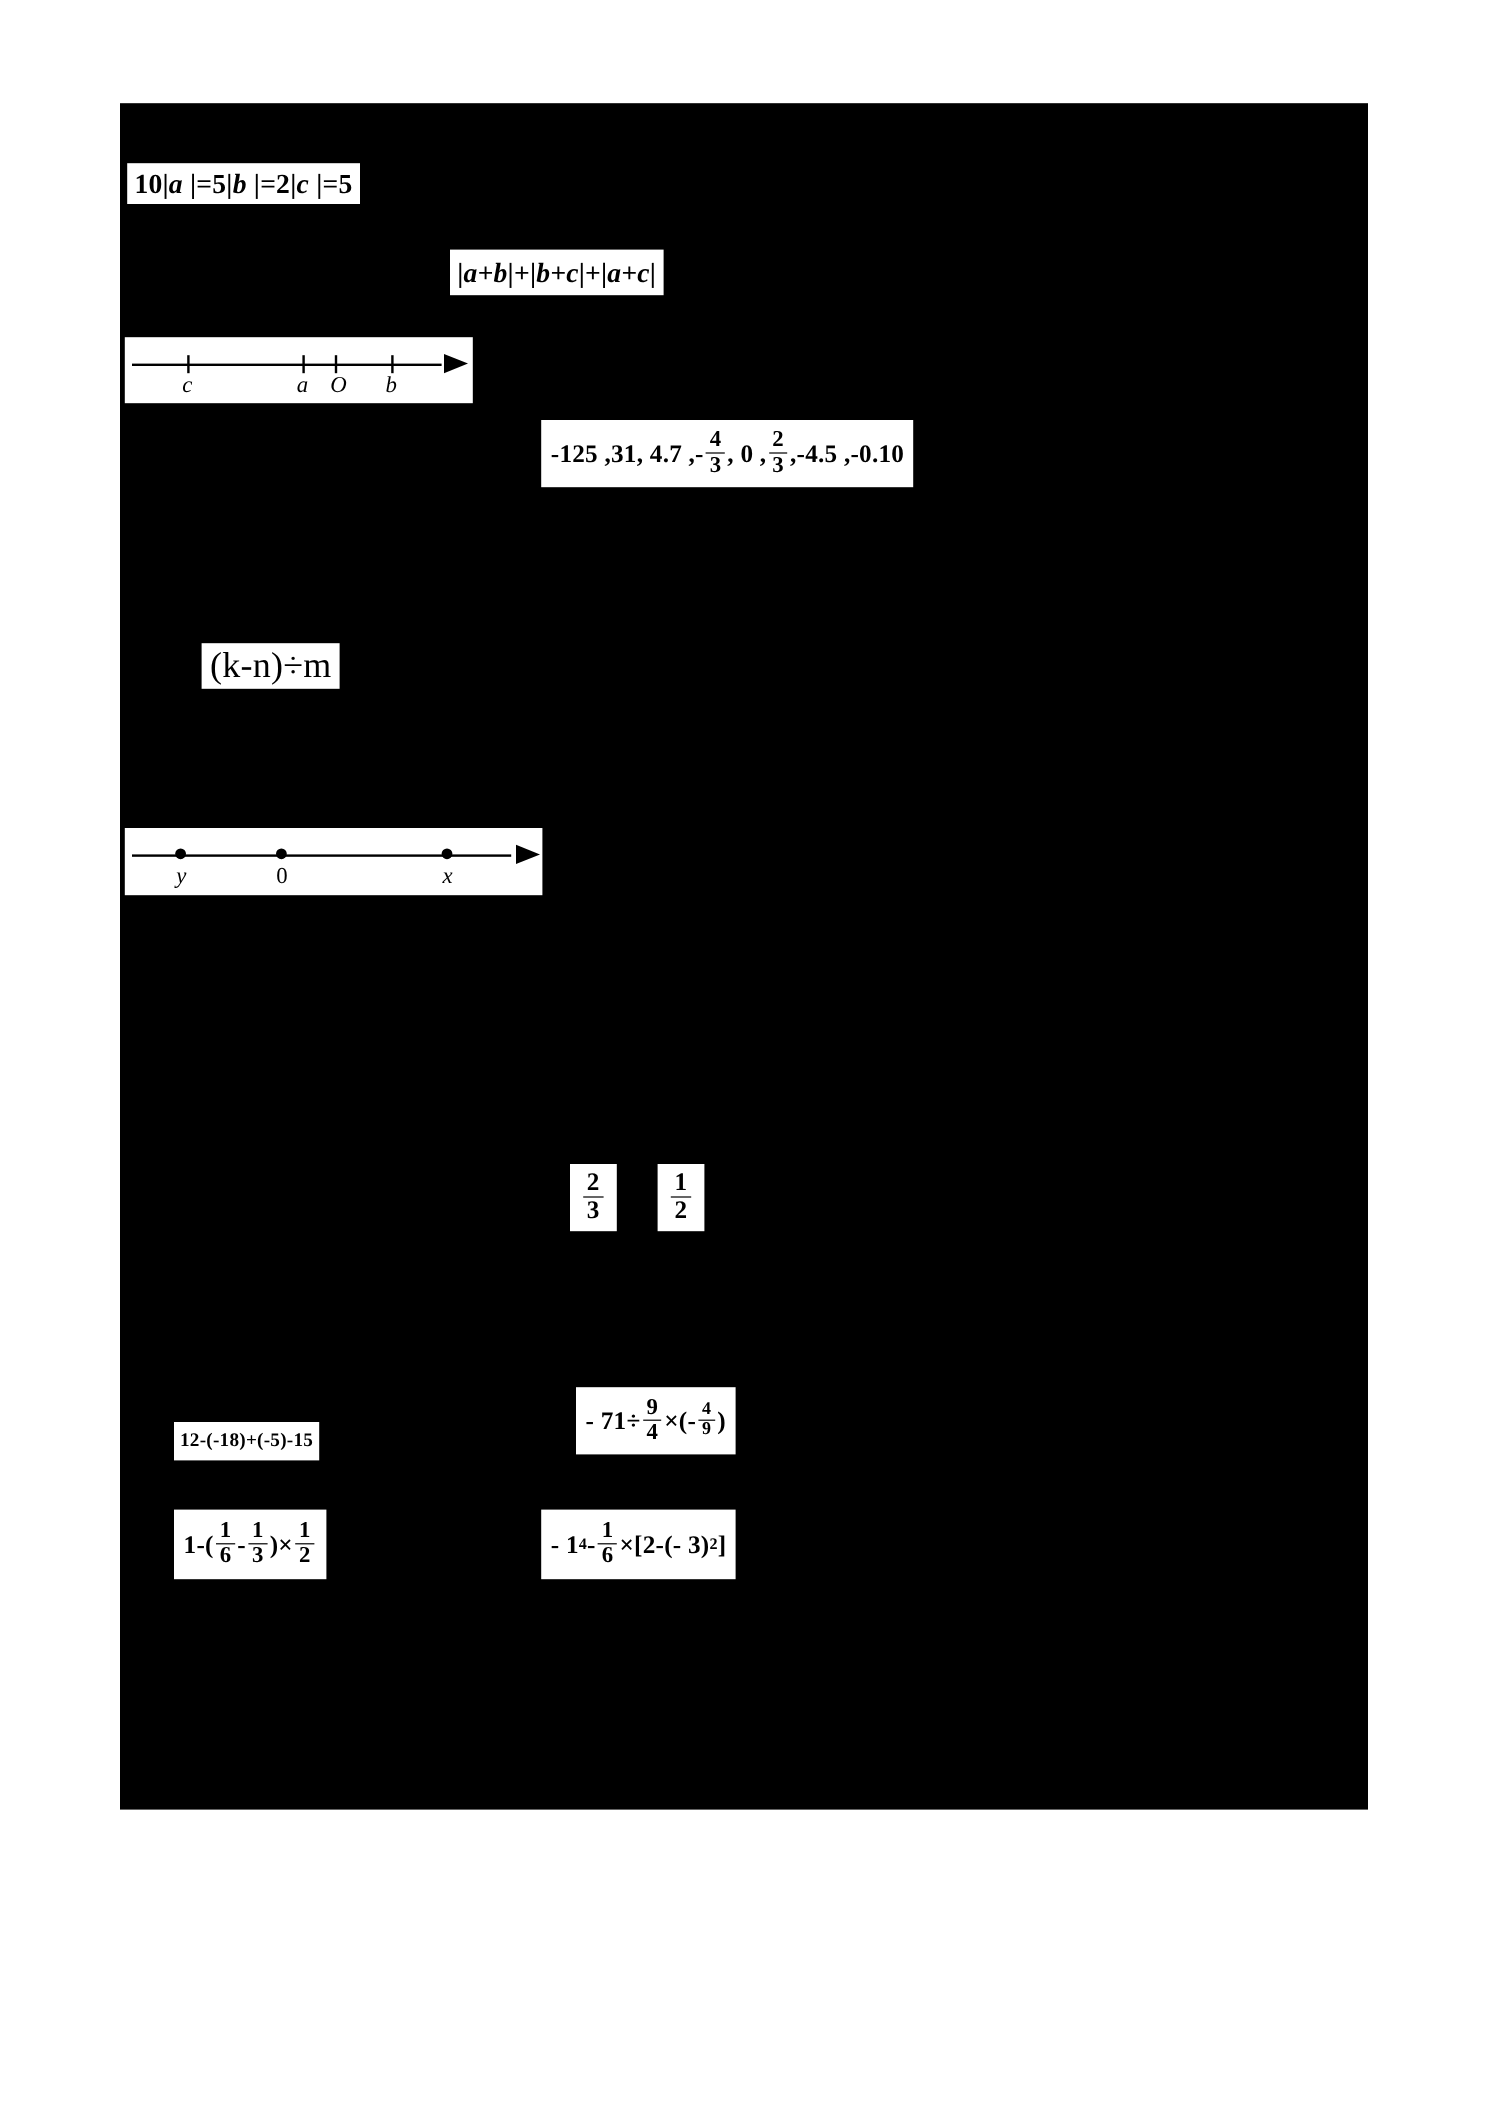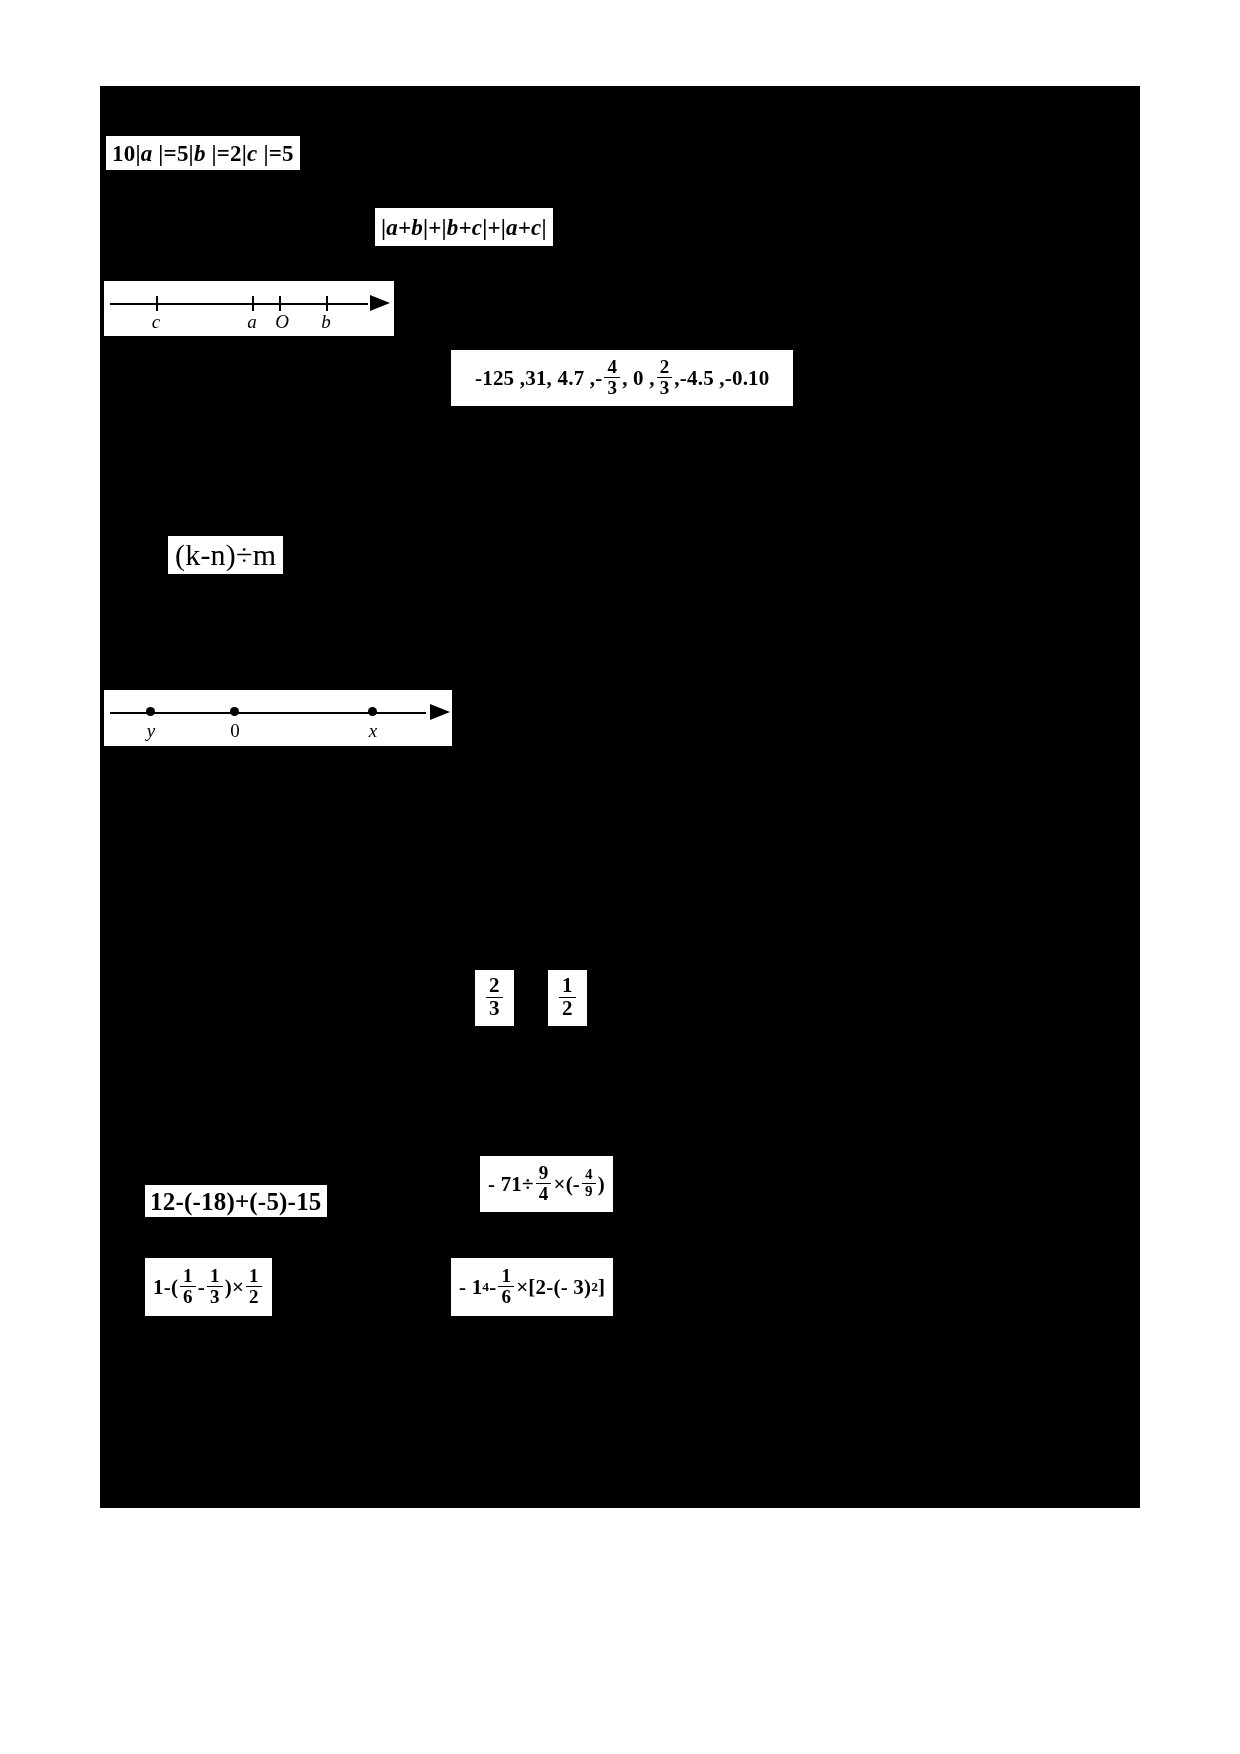--- a/index.html
+++ b/index.html
@@ -183,21 +183,21 @@
       <div class="tick" style="left:52px;"></div>
       <div class="tick" style="left:148px;"></div>
       <div class="tick" style="left:175px;"></div>
       <div class="tick" style="left:222px;"></div>
       <div class="lbl" style="left:52px;">c</div>
       <div class="lbl" style="left:148px;">a</div>
       <div class="lbl" style="left:178px;">O</div>
       <div class="lbl" style="left:222px;">b</div>
     </div>
 
-    <div class="snippet math bold" style="left:351px; top:264px; height:56px; padding:2px 24px; font-size:21px;">
+    <div class="snippet math bold" style="left:351px; top:264px; height:56px; padding:2px 8px; font-size:21px;">
       <span>-125 ,31, 4.7 ,-</span>
         <span class="frac">
           <span class="num">4</span>
           <span class="den">3</span>
         </span>
         <span>, 0 ,</span>
         <span class="frac">
           <span class="num">2</span>
           <span class="den">3</span>
         </span>
@@ -226,21 +226,21 @@
         </span>
     </div>
 
     <div class="snippet math bold" style="left:448px; top:884px; height:56px; padding:3px 9px;">
       <span class="frac" style="font-size:21px;">
           <span class="num">1</span>
           <span class="den">2</span>
         </span>
     </div>
 
-    <div class="snippet math bold" style="left:45px; top:1099px; height:32px; padding:1px 5px; font-size:25px;">
+    <div class="snippet math bold" style="left:45px; top:1099px; height:32px; padding:1px 5px; font-size:16px;">
       <span>12-(-18)+(-5)-15</span>
     </div>
 
     <div class="snippet math bold" style="left:380px; top:1070px; height:56px; padding:2px 8px; font-size:21px;">
       <span>- 71÷</span>
         <span class="frac">
           <span class="num">9</span>
           <span class="den">4</span>
         </span>
         <span>×(-</span>

